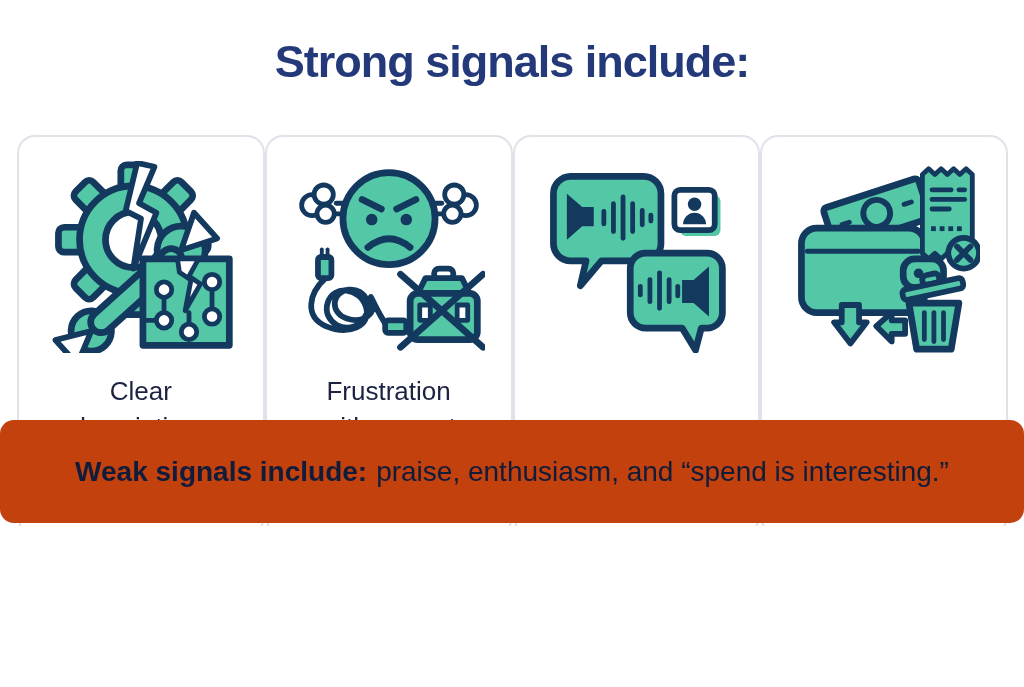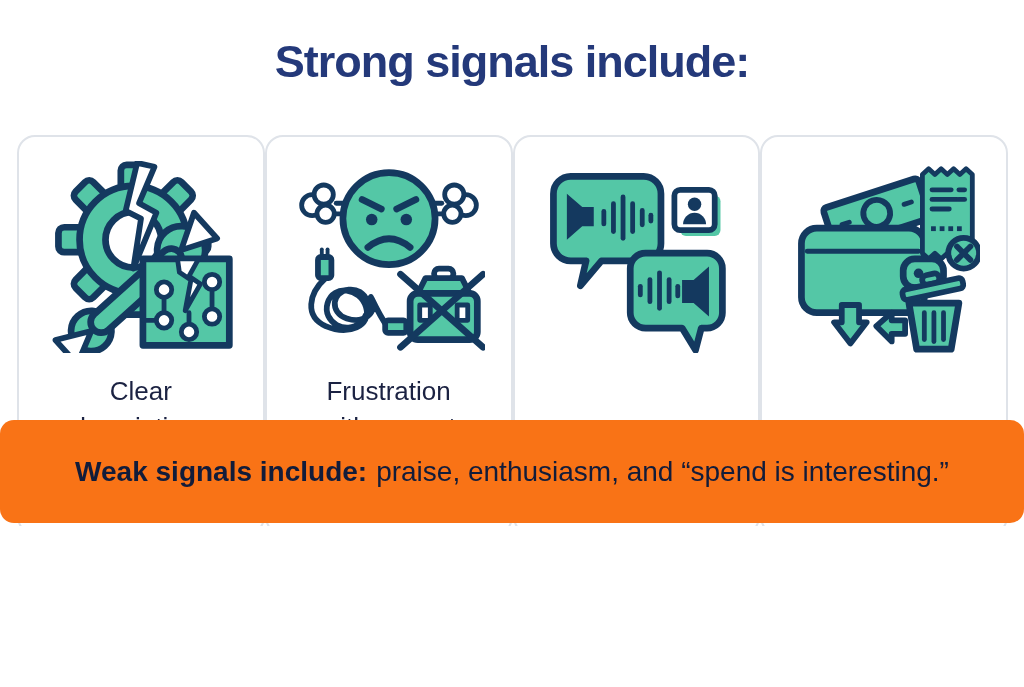--- a/index.html
+++ b/index.html
@@ -21,21 +21,21 @@
     display:flex;flex-direction:column;align-items:center;padding-top:24px;
   }
   .icon-wrap{width:192px;height:192px;flex:0 0 auto;}
   .icon-wrap svg{width:192px;height:192px;display:block;}
   .caption{
     margin-top:20px;font-size:26px;line-height:36px;color:#1B2242;
     text-align:center;white-space:pre-line;font-weight:400;
   }
   .footer{
     position:absolute;left:0;right:0;bottom:3px;height:103px;
-    background:#f97316;border-radius:14px;
+    background:#c2410c;border-radius:14px;
     display:flex;align-items:center;justify-content:center;
     font-size:28px;color:#121C3A;
   }
   .footer .bold{font-weight:700;margin-right:9px;}
 </style>
 </head>
 <body>
 
 <div class="page">
 

